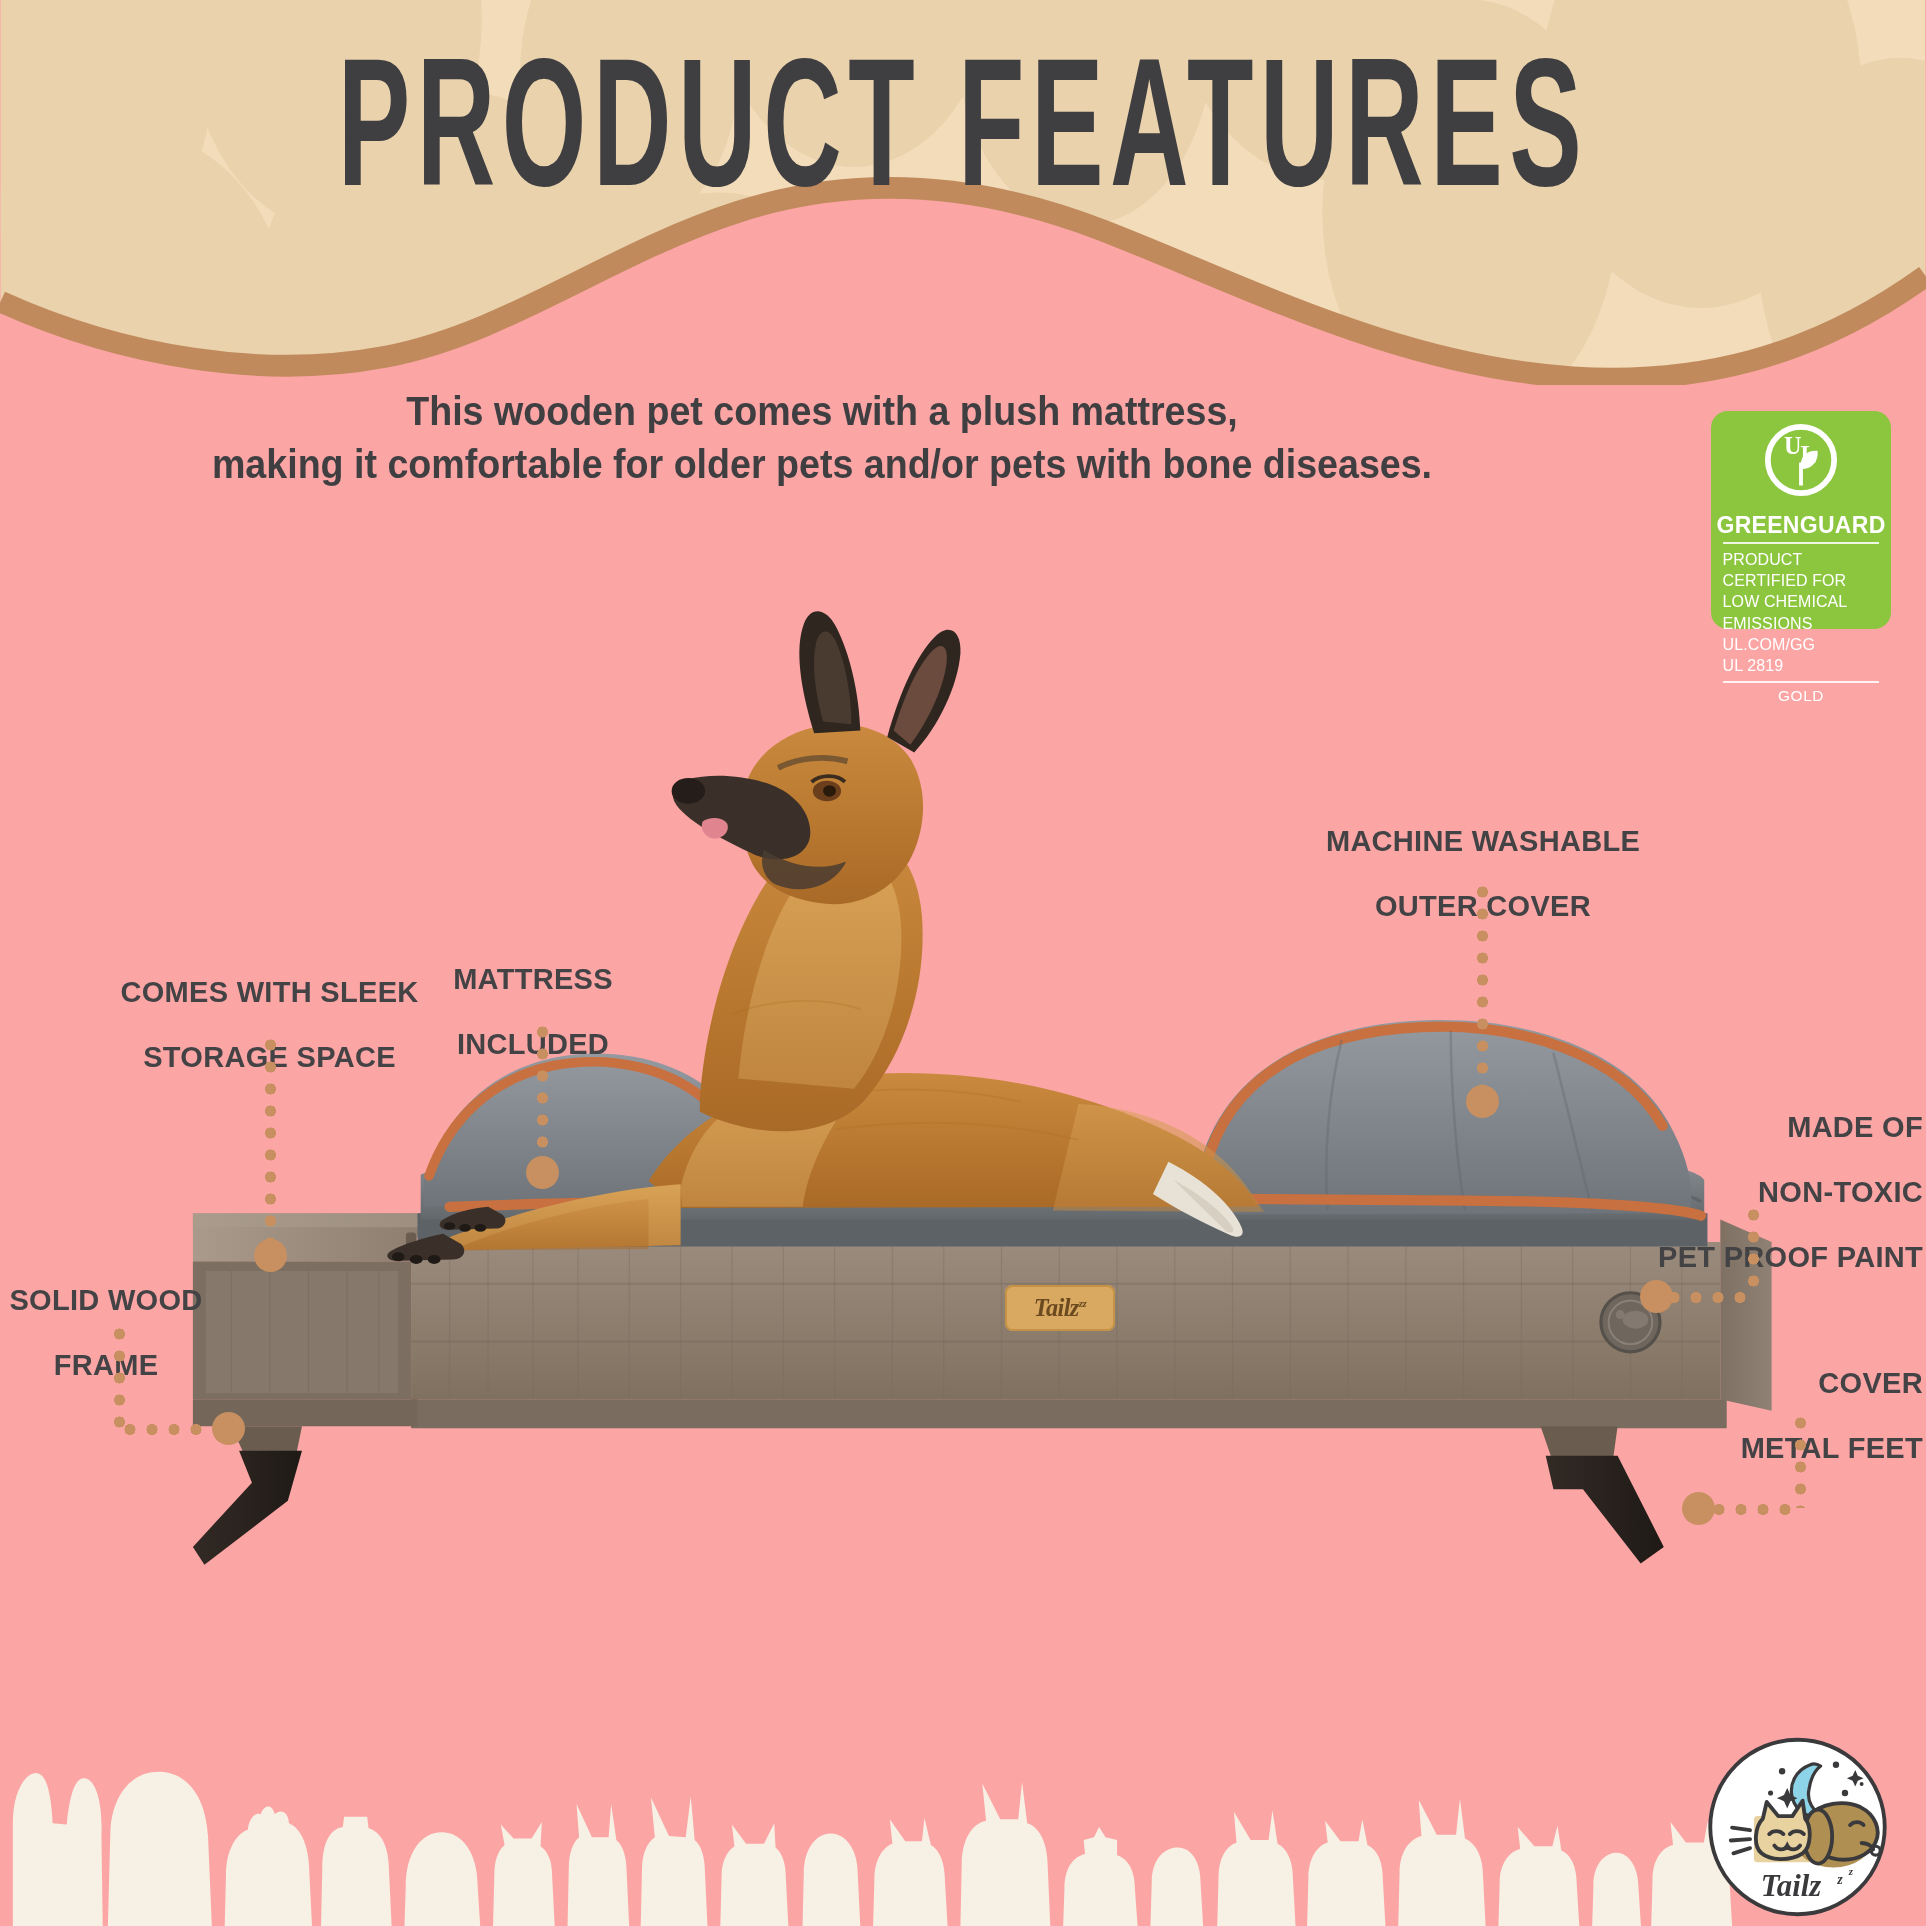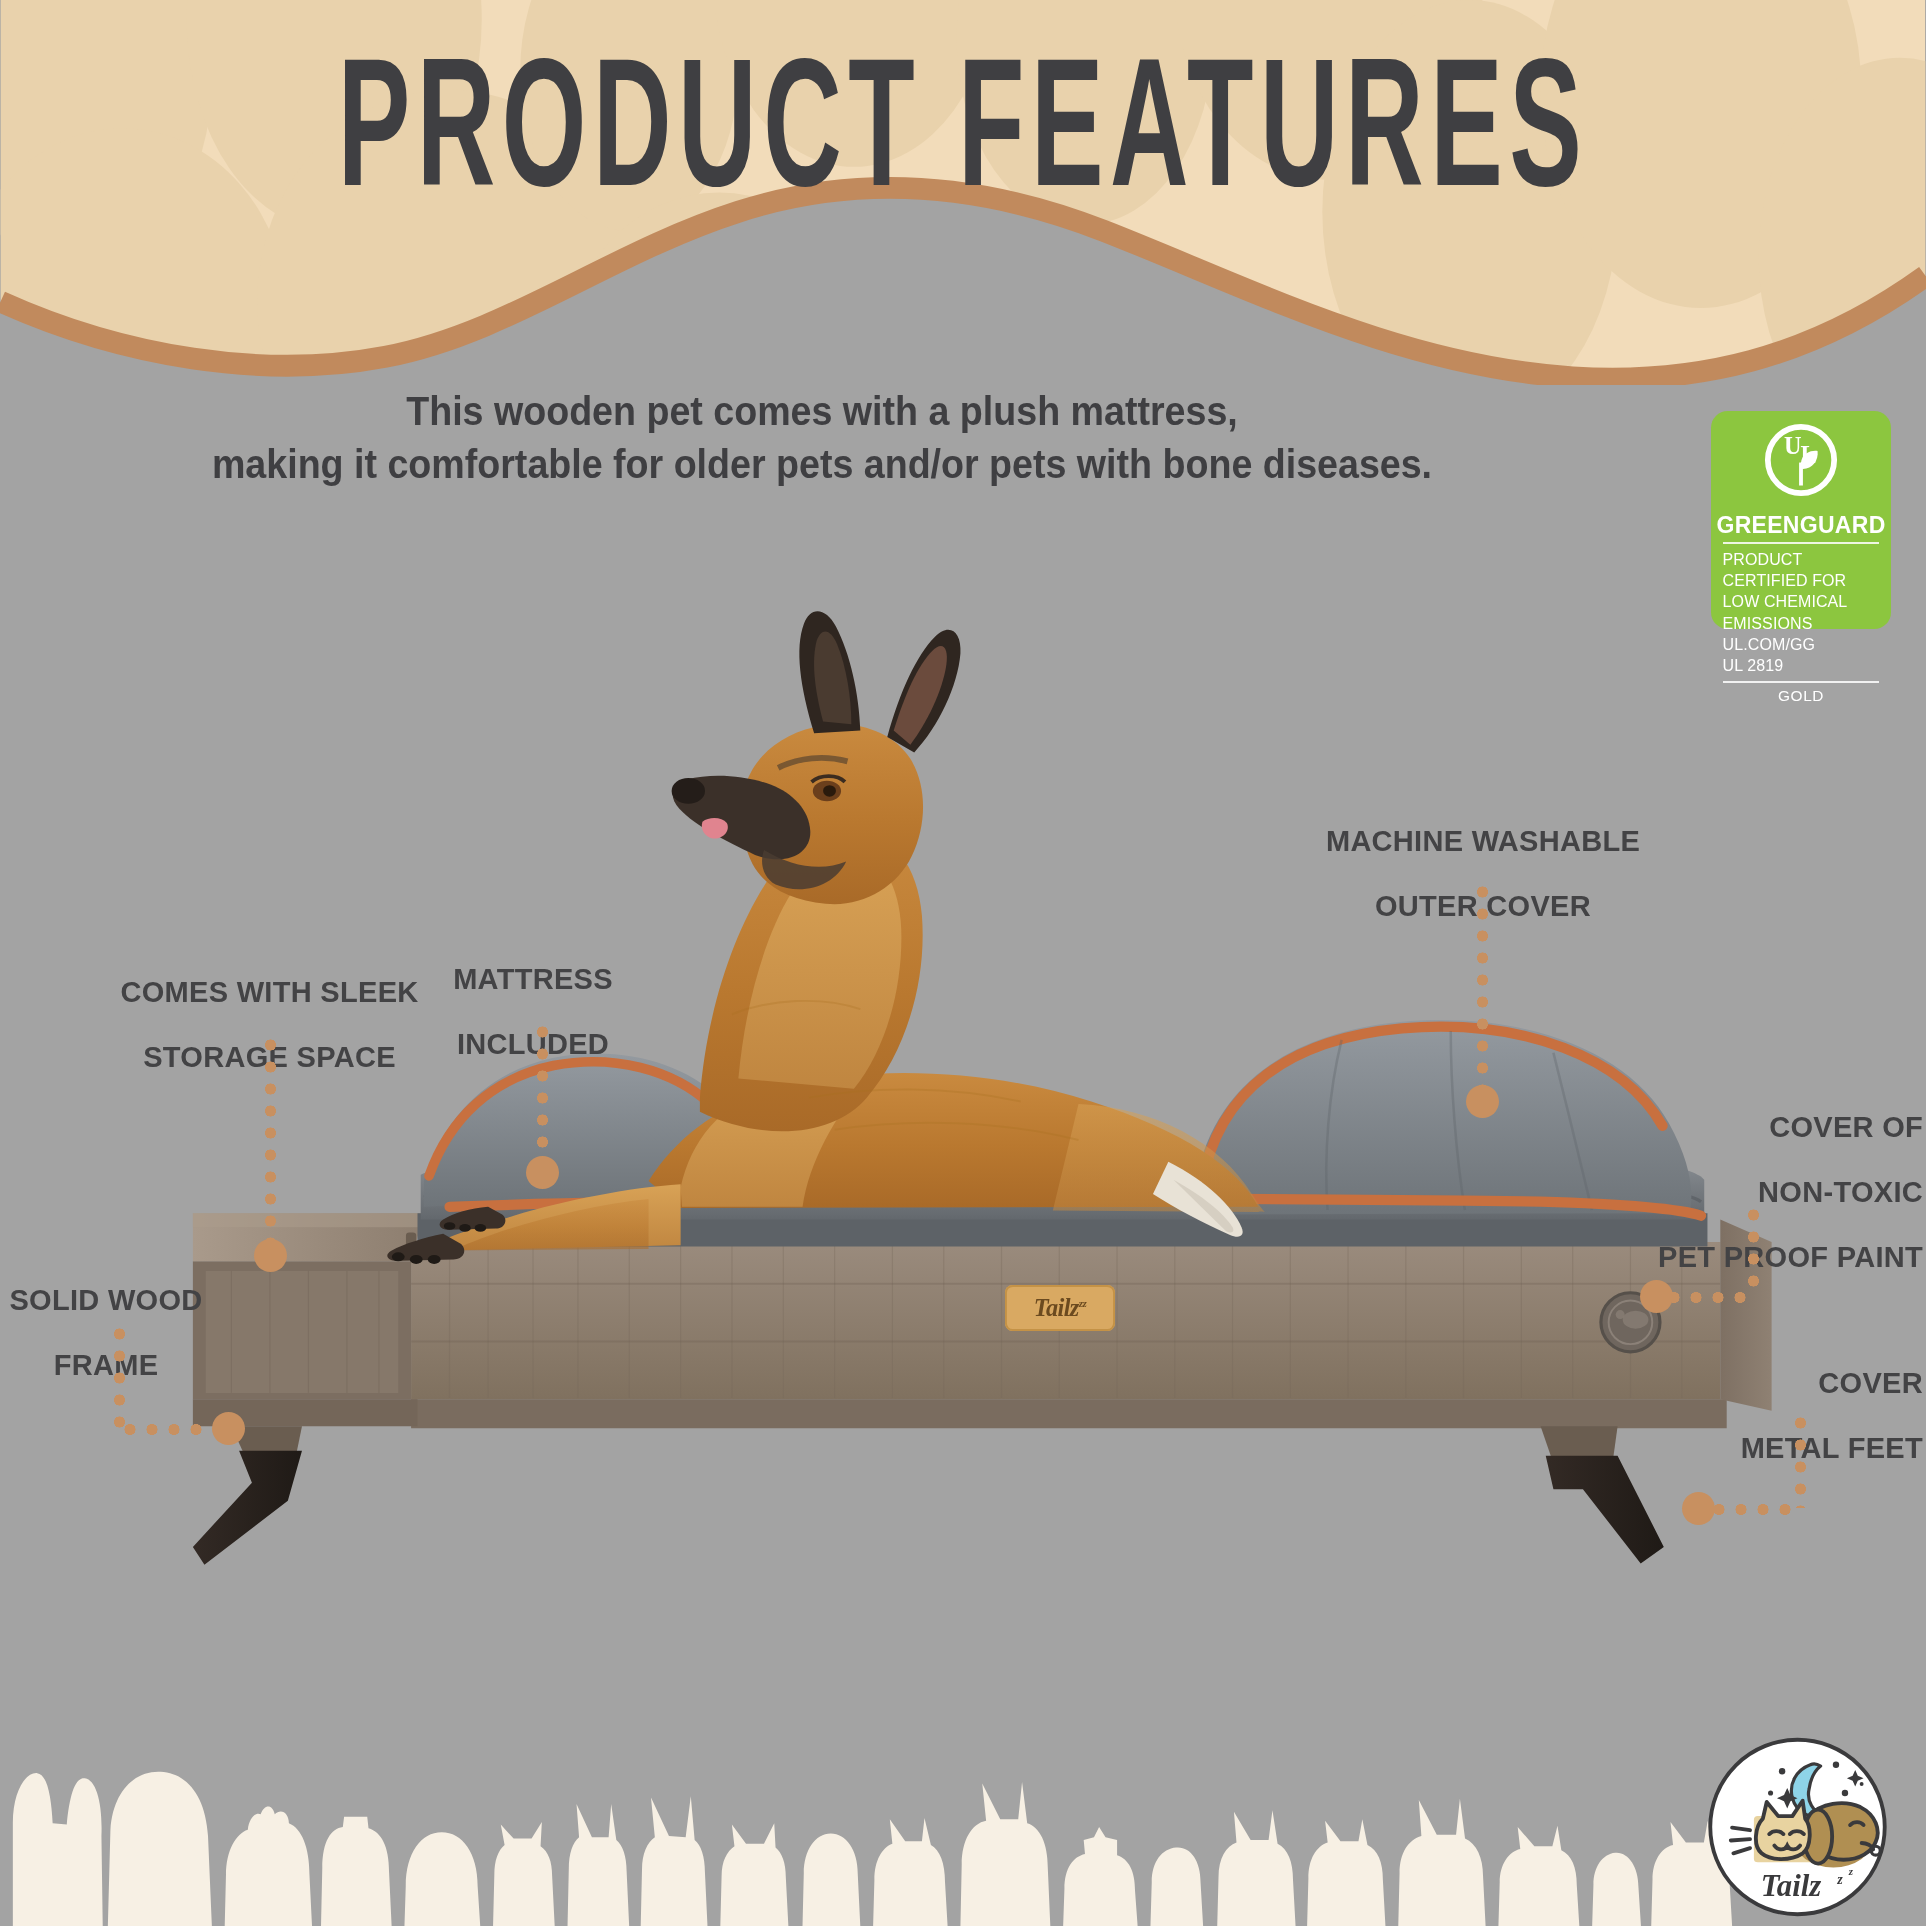--- a/index.html
+++ b/index.html
@@ -1,19 +1,19 @@
 <!DOCTYPE html>
 <html style="font-size:10.3px"><head>
 <meta charset="utf-8">
 <style>
   html,body{margin:0;padding:0;background:#fff;}
   body{width:1926px;height:1926px;position:relative;overflow:hidden;
        font-family:"Liberation Sans",sans-serif;}
 
-  .stage{position:absolute;inset:0;width:1926px;height:1926px;background:#a3a3a3;}
+  .stage{position:absolute;inset:0;width:1926px;height:1926px;background:#fca5a5;}
 
   
   .banner{position:absolute;left:0;top:0;width:1926px;height:385px;overflow:hidden;}
   .banner svg{position:absolute;left:0;top:0;}
 
   .banner-title{
     position:absolute;left:0;top:32px;width:1926px;text-align:center;
     font-family:"Liberation Sans Narrow","Liberation Sans",sans-serif;
     font-size:117px;font-weight:700;color:#3f3f42;
     letter-spacing:7px;
@@ -406,21 +406,21 @@
   <div class="enddot" style="left:212px;top:1412px;"></div>
 
   <div class="flabel ctr" style="left:1316px;top:793px;width:334px;">
     <div>MACHINE WASHABLE</div>
     <div>OUTER COVER</div>
   </div>
   <div class="dotline v" style="left:1477px;top:881px;height:215px;"></div>
   <div class="enddot" style="left:1466px;top:1085px;"></div>
 
   <div class="flabel rgt" style="left:1573px;top:1079px;width:350px;">
-    <div>COVER OF</div>
+    <div>MADE OF</div>
     <div>NON-TOXIC</div>
     <div>PET PROOF PAINT</div>
   </div>
   <div class="dotline v" style="left:1748px;top:1204px;height:93px;"></div>
   <div class="dotline h" style="left:1663px;top:1292px;width:90px;"></div>
   <div class="enddot" style="left:1640px;top:1280px;"></div>
 
   <div class="flabel rgt" style="left:1605px;top:1335px;width:318px;">
     <div>COVER</div>
     <div>METAL FEET</div>

